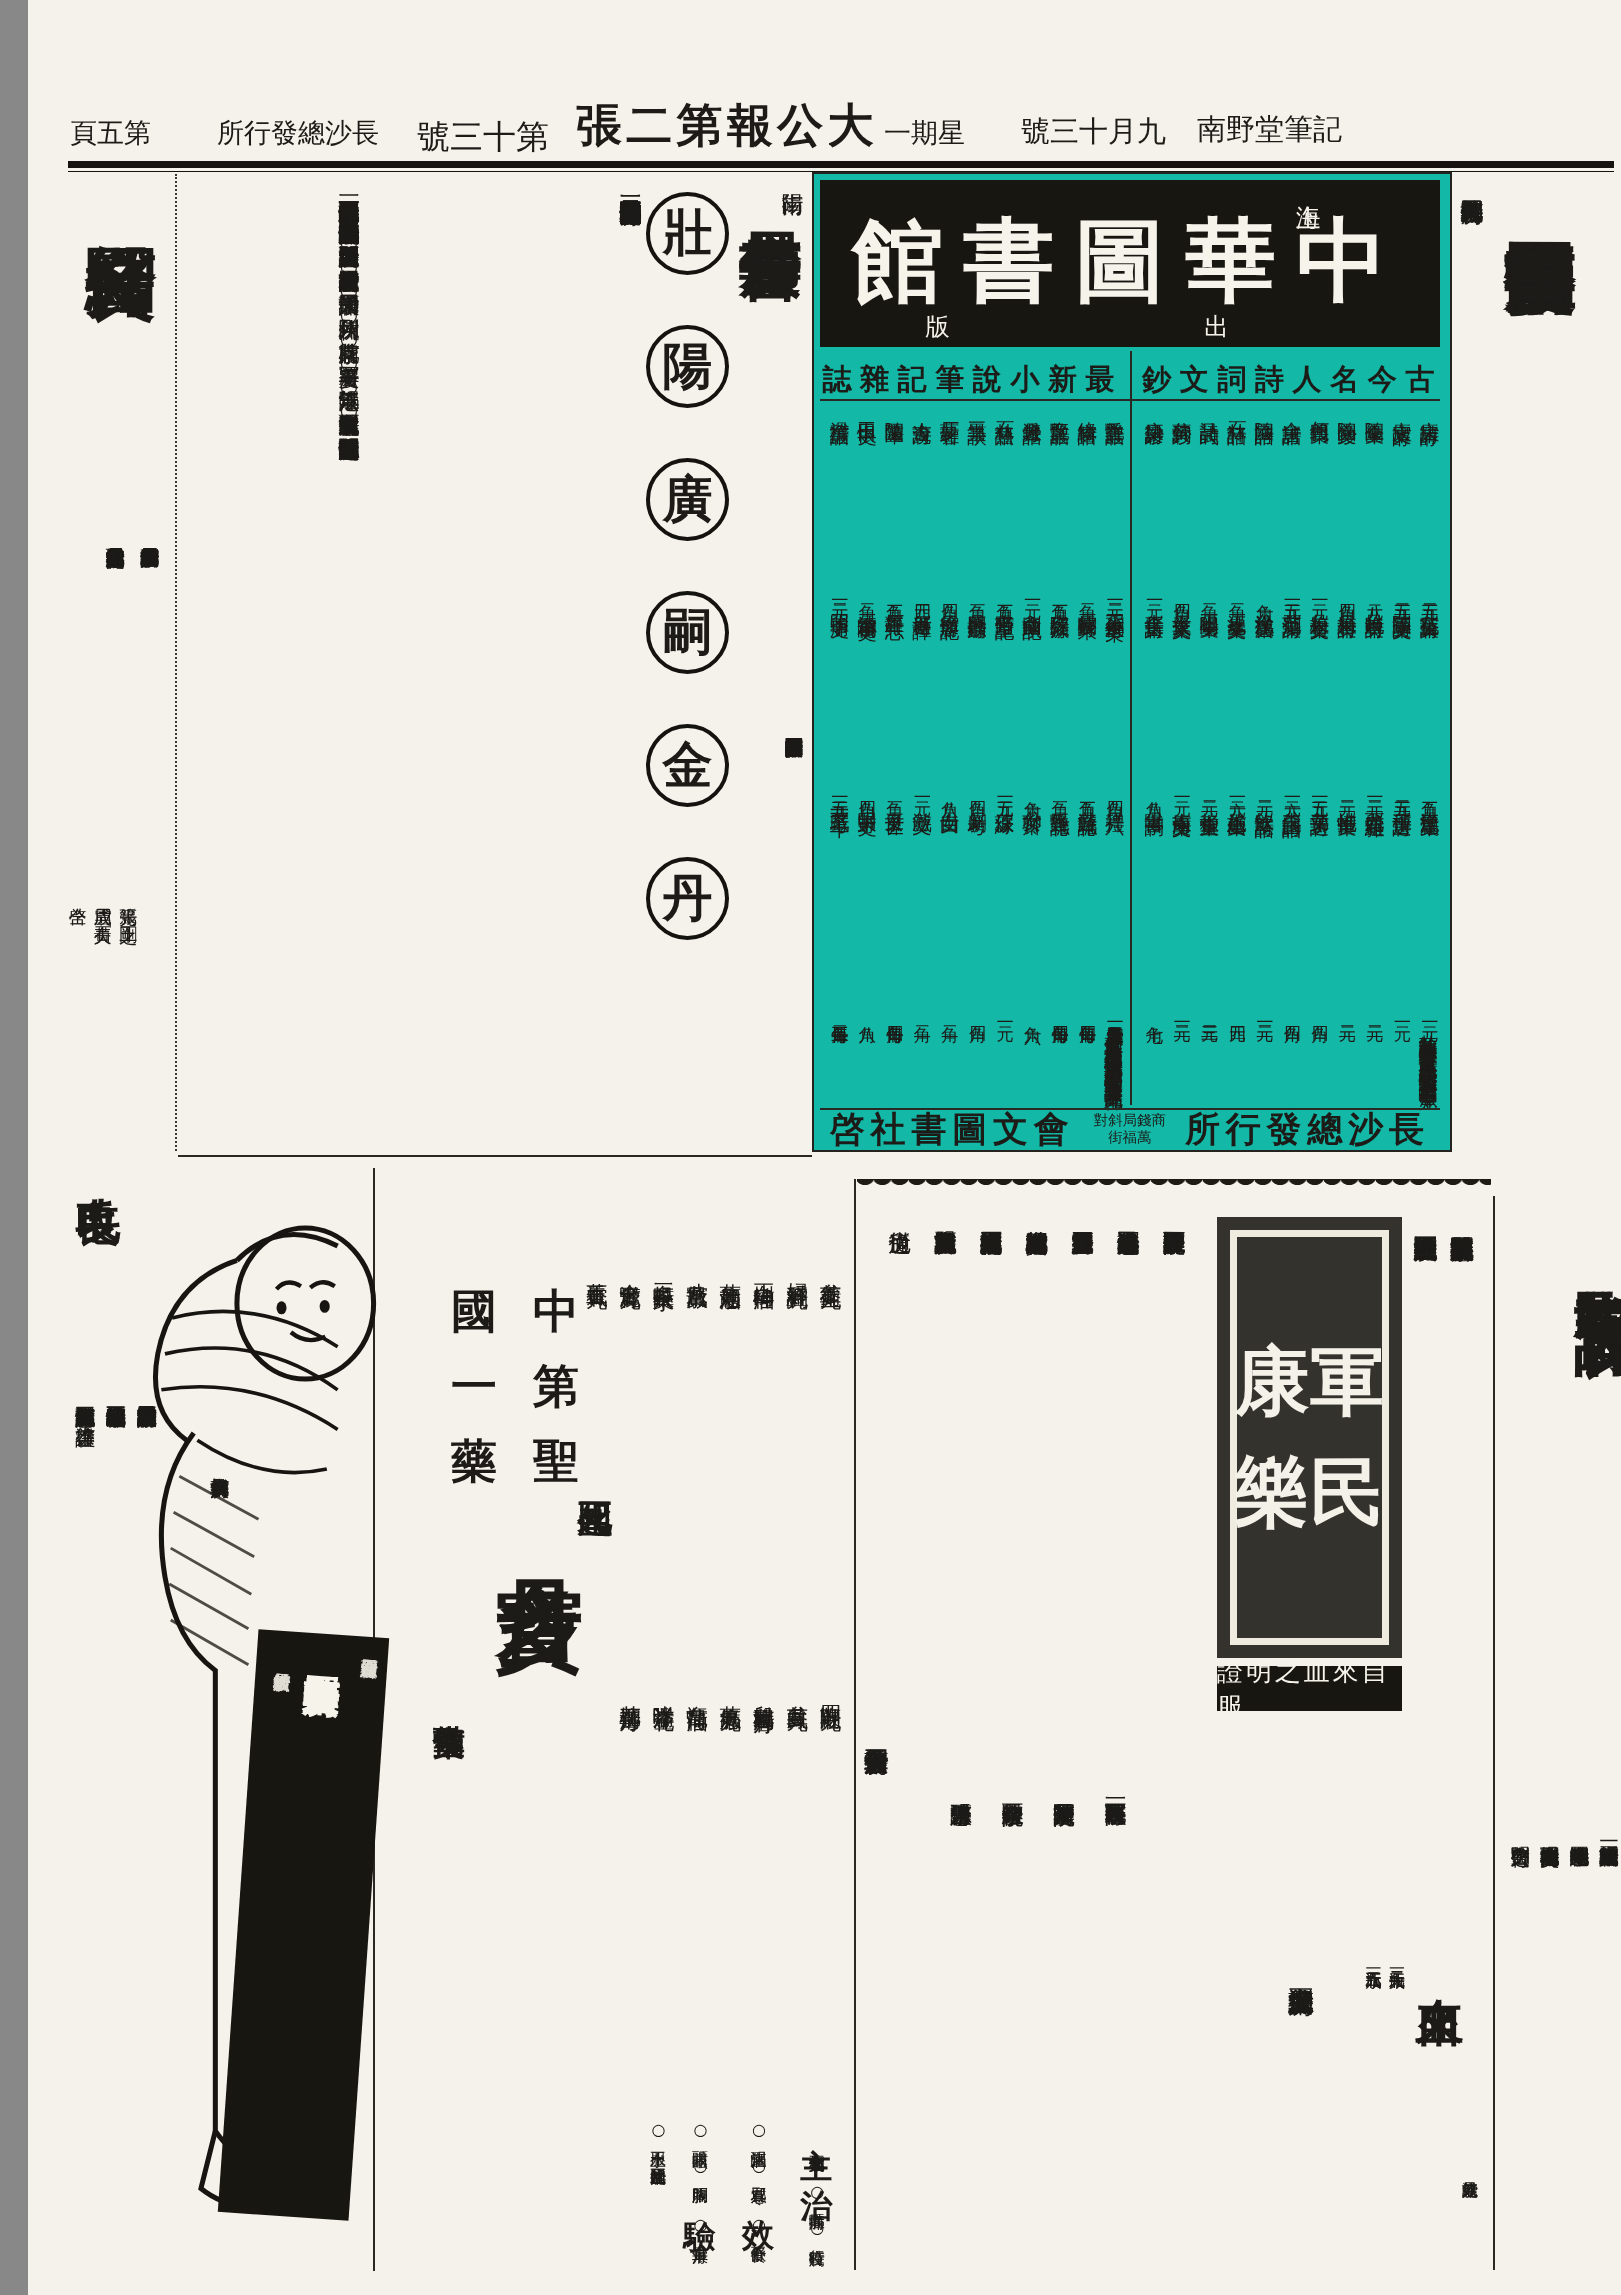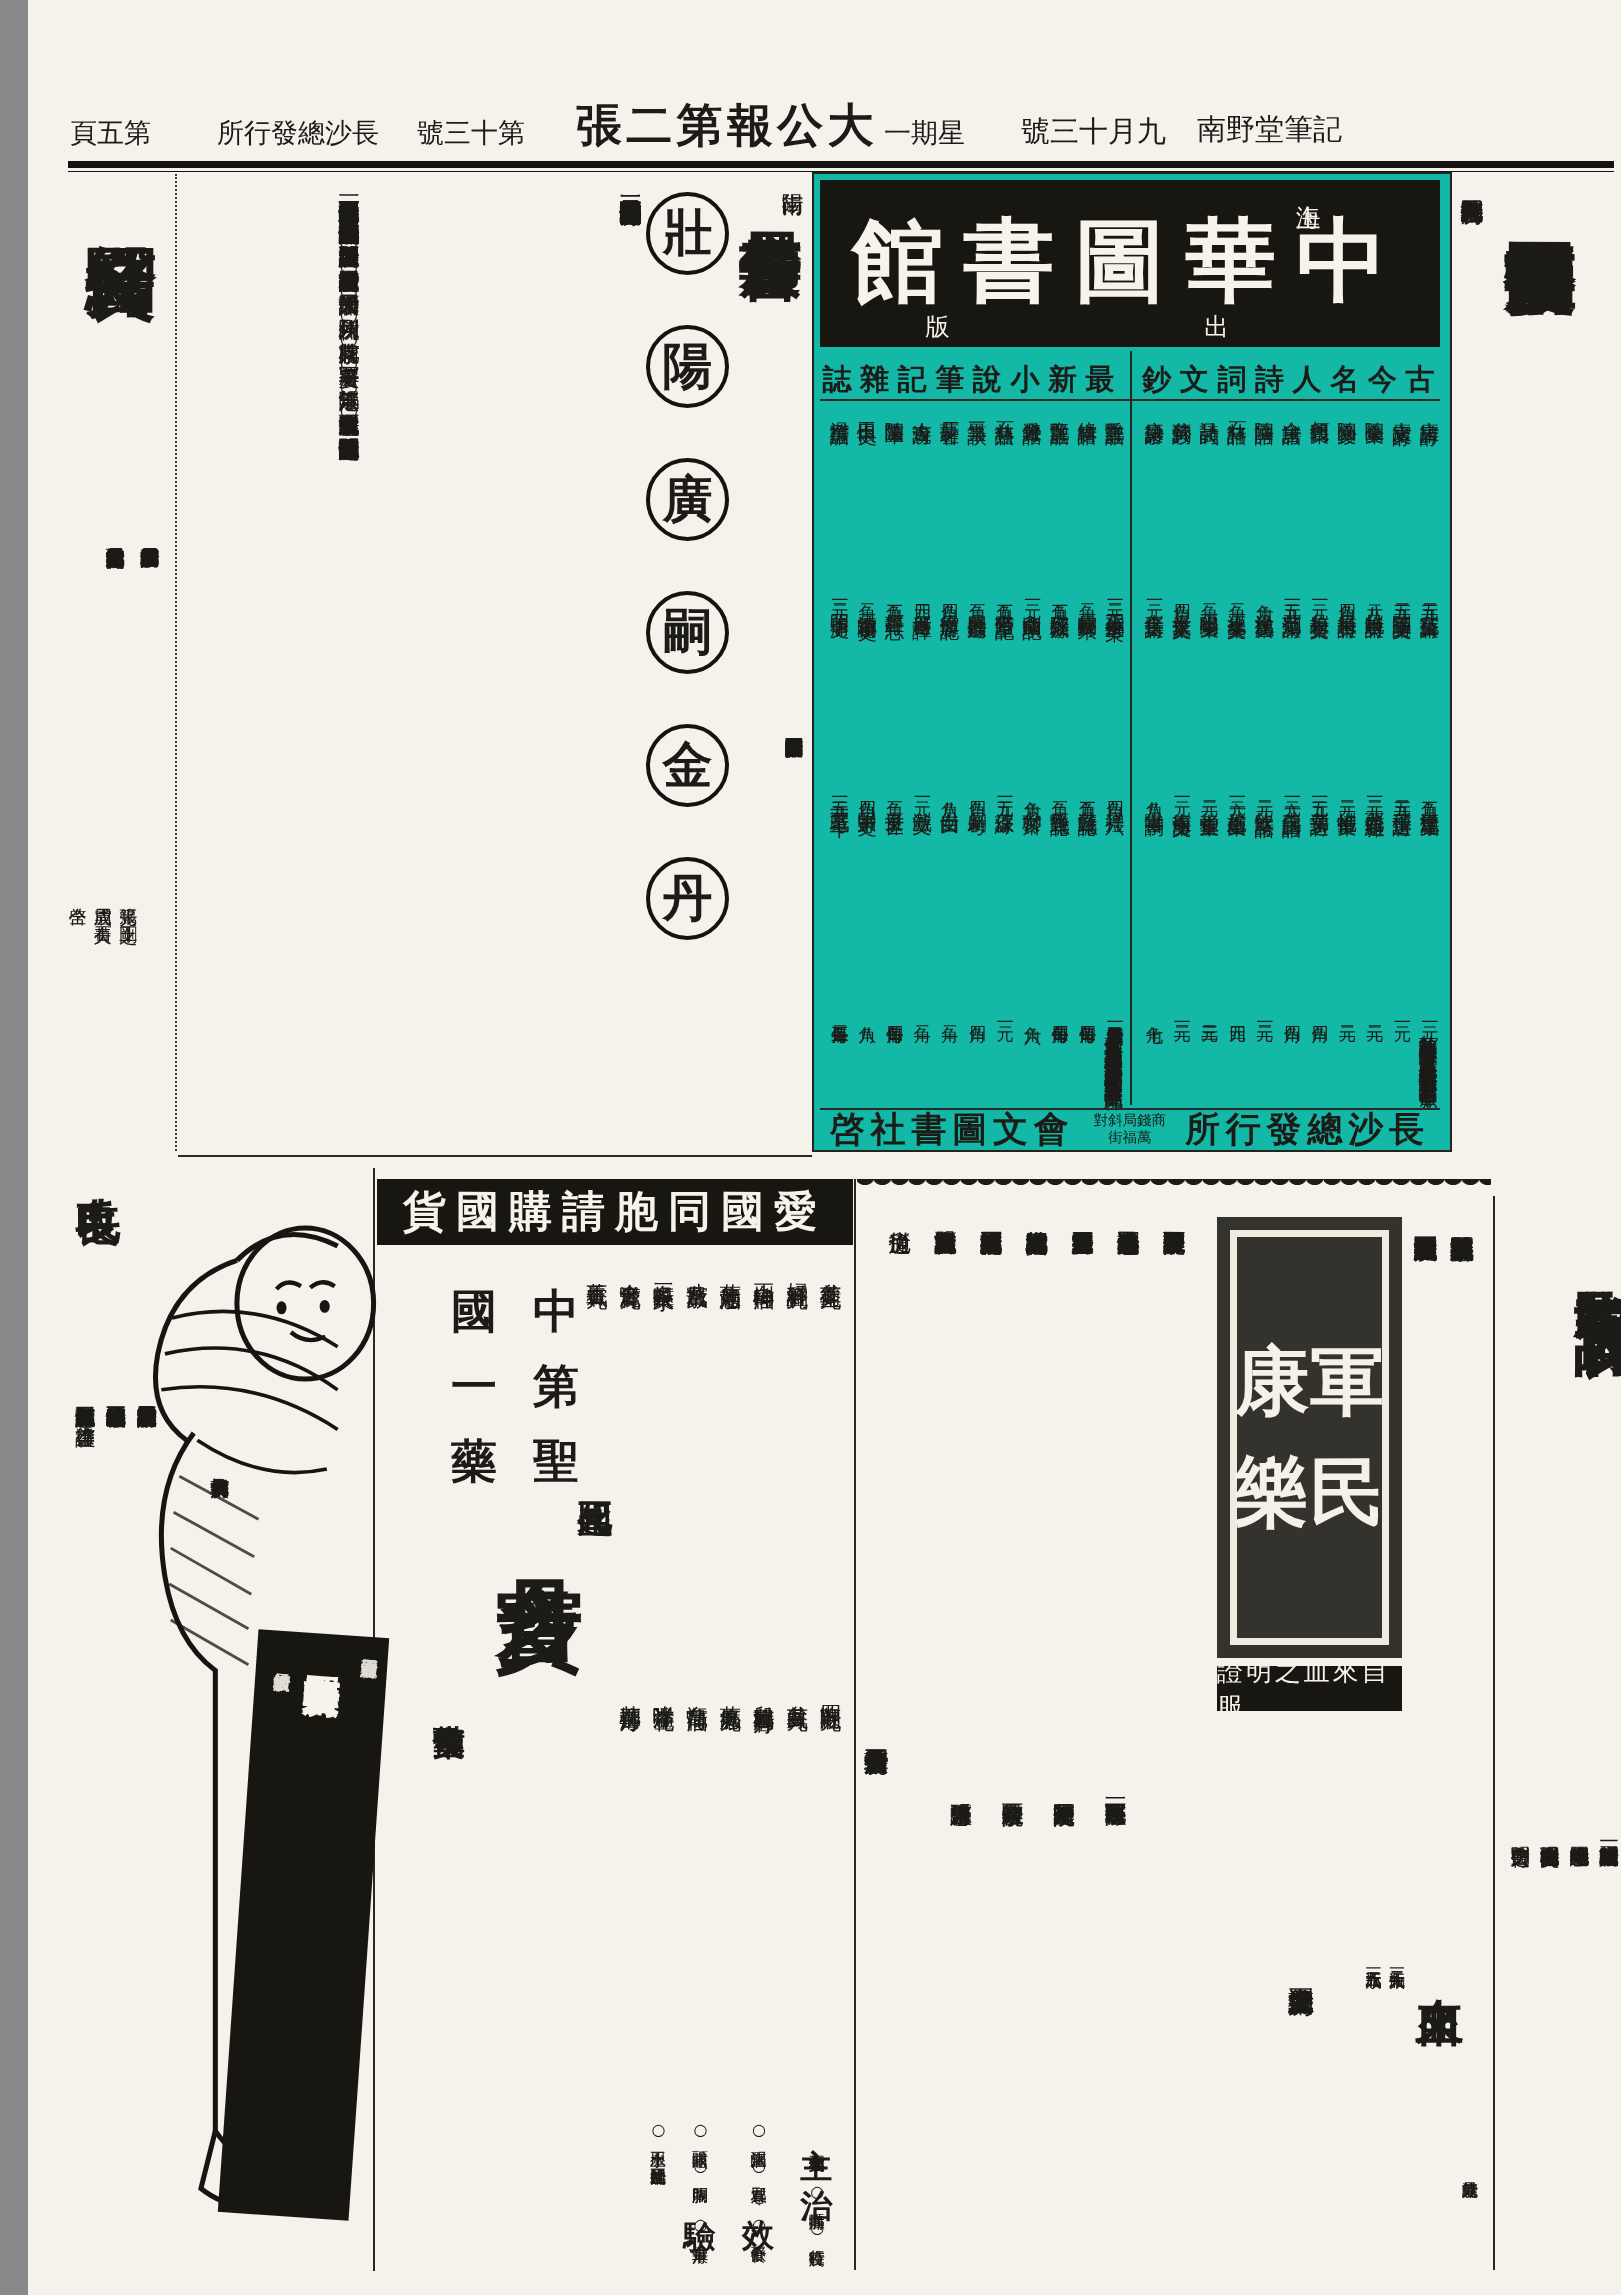--- a/index.html
+++ b/index.html
@@ -36,21 +36,21 @@
   .logogrid{display:grid;grid-template-columns:1fr 1fr;direction:rtl;row-gap:10px;justify-items:center;
     font-size:75px;font-family:"DejaVu Serif",serif;font-weight:bold;color:#f3f1e8;}
 </style>
 </head>
 <body>
 
 <div class="page">
 
   <div class="abs" style="left:42px;top:115px;font-size:27px;">頁五第</div>
   <div class="abs" style="left:189px;top:115px;font-size:27px;">所行發總沙長</div>
-  <div class="abs" style="left:389px;top:115px;font-size:27px;font-family:Liberation Mono, monospace;">號三十第</div>
+  <div class="abs" style="left:389px;top:115px;font-size:33px;font-family:Liberation Mono, monospace;">號三十第</div>
   <div class="abs cal" style="left:548px;top:95px;font-size:46px;letter-spacing:4.3px;">張二第報公大</div>
   <div class="abs" style="left:856px;top:115px;font-size:27px;">一期星</div>
   <div class="abs" style="left:993px;top:112px;font-size:29px;">號三十月九</div>
   <div class="abs" style="left:1169px;top:110px;font-size:29px;">南野堂筆記</div>
   <div class="abs rule" style="left:40px;top:161px;width:1546px;height:6.5px;"></div>
   <div class="abs rule" style="left:40px;top:171px;width:1546px;height:1.4px;"></div>
 
   <div class="abs v" style="left:1430px;top:182px;height:476px;font-size:23px;line-height:1.2;">房屋工竣擇期開幕特此佈告</div>
   <div class="abs v cal" style="left:1467px;top:185px;height:951px;font-size:72px;line-height:1.3;">湖南愛國捲煙公司啓事</div>
   <div class="abs vline" style="left:1420px;top:174px;height:973px;"></div>
@@ -202,21 +202,20 @@
   <div style="margin-left:10px;">長沙黃君岳雲素業儒精歧黃鄉里乞診者每奏奇效近到省垣復</div>
       <div style="margin-left:10px;">活人無數現寓福星街水來廟灣長發凡患病者幸勿交臂失之也</div>
     </div>
   <div class="abs v tcols" style="left:35px;top:894px;height:259px;font-size:18px;line-height:1.25;">
 
   <div style="margin-left:2.9px;">張篤光　王之剛</div>
       <div style="margin-left:2.9px;">周雲成　黃石夫</div>
       <div style="margin-left:2.9px;">仝啓</div>
     </div>
 
-  <div class="abs wob cal" style="left:349px;top:1179px;width:476px;height:66px;display:flex;align-items:center;justify-content:center;font-size:43px;letter-spacing:10px;">貨國購請胞同國愛</div>
 
   <div class="abs vline" style="left:826px;top:1179px;height:1091px;"></div>
   <div class="abs vline" style="left:345px;top:1168px;height:1103px;"></div>
 
   <div class="abs v" style="left:575px;top:1266px;width:244px;height:894px;">
     
   <span class="prod">參茸衛生丸</span><span class="prod">四鞭壯陽丸</span><span class="prod">婦科調經丸</span><span class="prod">參茸白鳳丸</span><span class="prod">正白樹神油</span><span class="prod">兒科萬病回春丹</span><span class="prod">萬應如意油</span><span class="prod">萬應痧氣丸</span><span class="prod">八寶驚風散</span><span class="prod">自甑薄荷油</span><span class="prod">三多軒眼藥水</span><span class="prod">哮喘洋金花</span><span class="prod">全鹿滋腎丸</span><span class="prod">花柳清毒丹</span><span class="prod">藿香正氣丸</span></div>
 
   <div class="abs brandgrid" style="left:405px;top:1281px;width:164px;">
 

